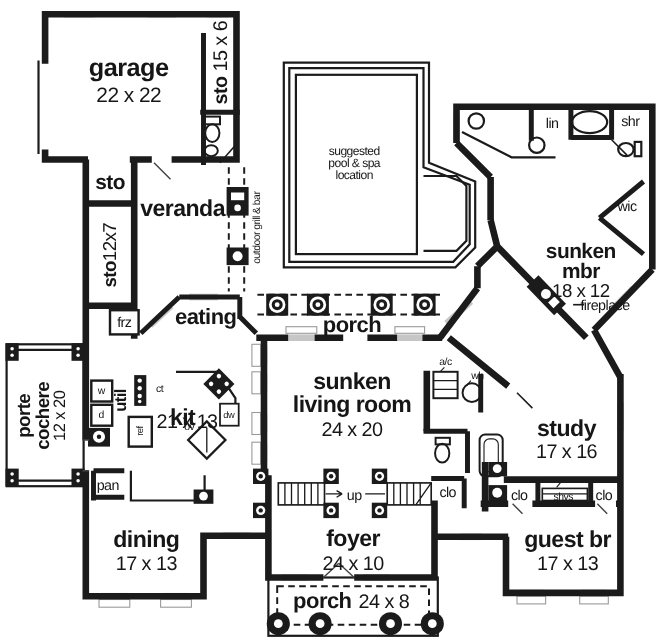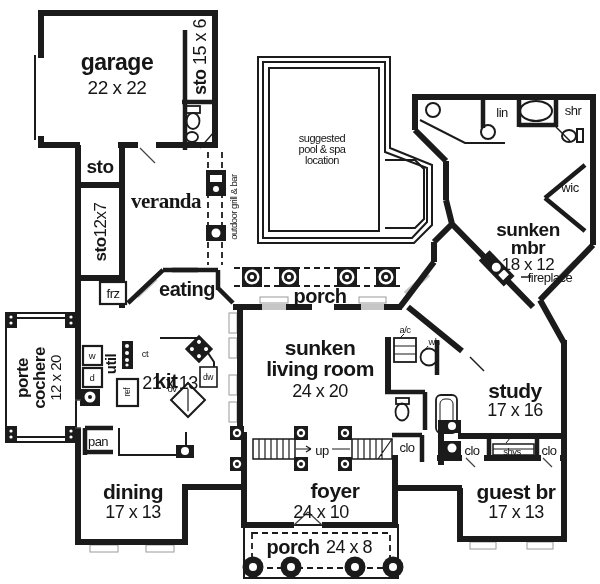--- a/index.html
+++ b/index.html
@@ -334,21 +334,21 @@
 
 <div class="lbl big" style="left:117px;top:62px;font-size:23px;">garage</div>
 <div class="lbl dim" style="left:117px;top:87px;font-size:19px;">22 x 22</div>
 
 <div class="lbl rot" style="left:200px;top:57px;font-size:18px;">
   <span class="b">sto</span>&nbsp;<span>15 x 6</span>
 </div>
 
 <div class="lbl big2" style="left:100px;top:166px;">sto</div>
 
-<div class="lbl big" style="left:166px;top:201px;font-family:Liberation Serif, serif;">veranda</div>
+<div class="lbl big" style="left:166px;top:190px;">veranda</div>
 
 <div class="lbl rot" style="left:100px;top:232px;font-size:17px;">
   <span class="b">sto</span><span>12x7</span>
 </div>
 
 <div class="lbl sm" style="left:113px;top:293px;">frz</div>
 
 <div class="lbl rot xs" style="left:234px;top:207px;">outdoor grill &amp; bar</div>
 
 <div class="lbl stack" style="left:322px;top:149px;font-size:11px;line-height:1.15;">
@@ -403,21 +403,21 @@
 <div class="lbl sm" style="left:472px;top:450px;">clo</div>
 <div class="lbl sm" style="left:549px;top:450px;">clo</div>
 <div class="lbl xs" style="left:512px;top:452px;">shvs</div>
 
 <div class="lbl big" style="left:515px;top:390px;">study</div>
 <div class="lbl dim" style="left:515px;top:410px;font-size:18px;">17 x 16</div>
 
 <div class="lbl big" style="left:133px;top:491px;">dining</div>
 <div class="lbl dim" style="left:133px;top:512px;font-size:18px;">17 x 13</div>
 
-<div class="lbl big" style="left:321px;top:490px;margin-left:14px;">foyer</div>
+<div class="lbl big" style="left:321px;top:490px;">foyer</div>
 <div class="lbl dim" style="left:321px;top:512px;font-size:18px;">24 x 10</div>
 
 <div class="lbl big" style="left:516px;top:491px;">guest br</div>
 <div class="lbl dim" style="left:516px;top:512px;font-size:18px;">17 x 13</div>
 
 <div class="lbl big" style="left:293px;top:547px;font-size:20px;">porch</div>
 <div class="lbl dim" style="left:349px;top:547px;font-size:18px;">24 x 8</div>
 
 </div>
 

